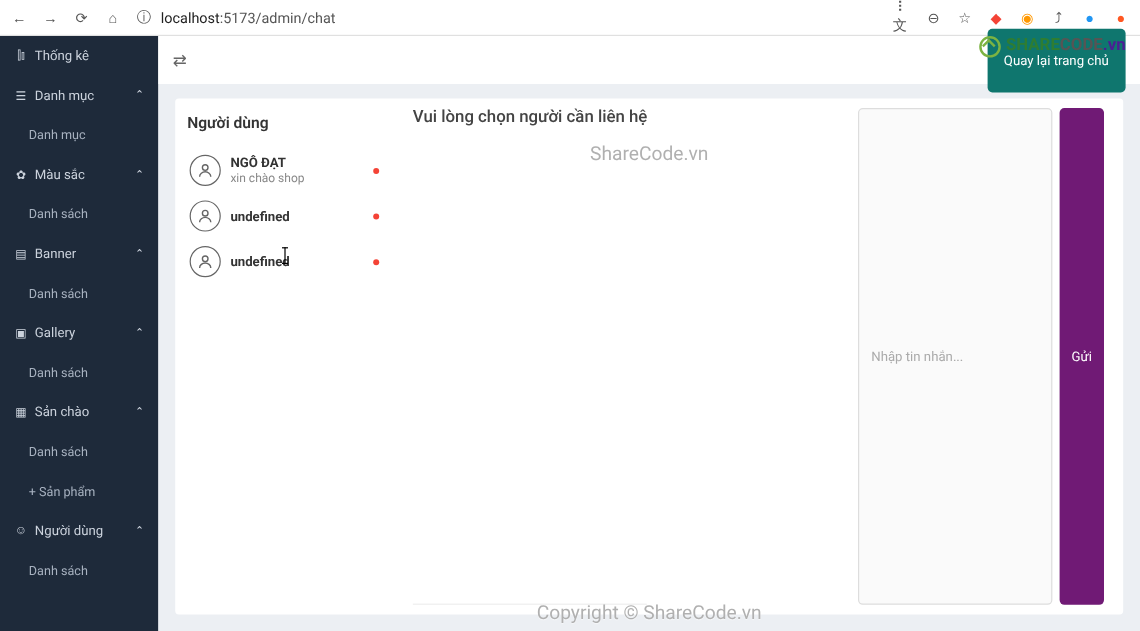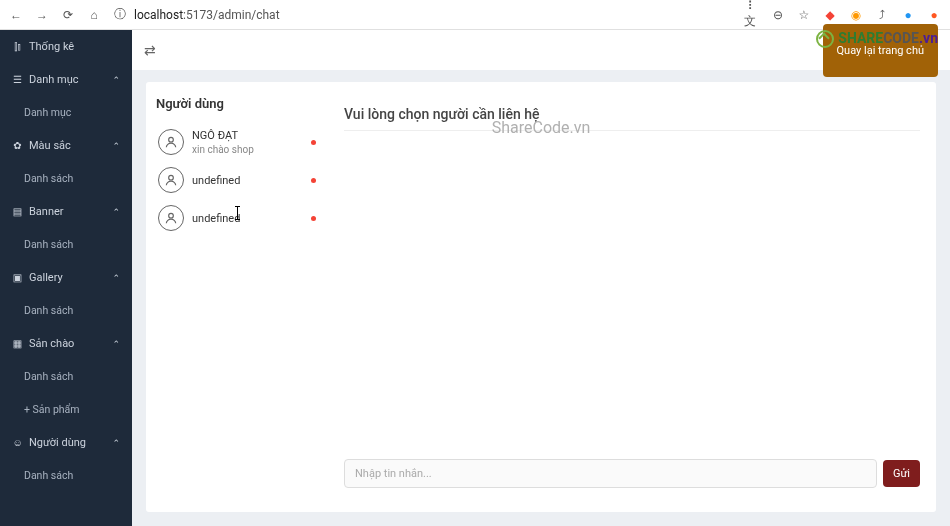--- a/index.html
+++ b/index.html
@@ -19,38 +19,38 @@
 .watermark-top .t3{color:#4c1d95;font-weight:700}
 .app{display:flex;height:496px;position:relative}
 .sidebar{width:132px;background:#1e2a3a;color:#ccd3dd;font-size:11px;overflow:hidden}
 .side-item{padding:10px 12px;display:flex;align-items:center;gap:6px;cursor:pointer}
 .side-item.sub{padding-left:24px;color:#a8b2c0;font-size:10.5px}
 .side-item .chev{margin-left:auto;font-size:9px}
 .side-item .mi{width:11px;text-align:center;font-size:10px}
 .main{flex:1;background:#eceff3;display:flex;flex-direction:column;position:relative}
 .topbar{height:40px;background:#fff;display:flex;align-items:center;padding:0 12px;margin:0 0 12px 0}
 .topbar .menu-toggle{font-size:14px;color:#666;cursor:pointer}
-.topbar .back-btn{margin-left:auto;background:#a16207;color:#fff;border:none;padding:20px 14px;border-radius:4px;font-size:11px;cursor:pointer}
+.topbar .back-btn{margin-left:auto;background:#0f766e;color:#fff;border:none;padding:20px 14px;border-radius:4px;font-size:11px;cursor:pointer}
 .content{flex:1;margin:0 14px 14px 14px;background:#fff;border-radius:3px;display:flex;overflow:hidden}
 .userlist{width:182px;padding:14px 10px}
 .userlist h3{font-size:13px;color:#333;font-weight:600;margin-bottom:12px}
 .user-item{display:flex;align-items:center;gap:8px;padding:6px 2px;cursor:pointer;position:relative}
 .user-item .avatar{width:26px;height:26px;border:1.5px solid #666;border-radius:50%;display:flex;align-items:center;justify-content:center}
 .user-item .avatar svg{width:14px;height:14px}
 .user-item .info{flex:1;min-width:0}
-.user-item .name{font-size:11px;color:#333;font-weight:400}
+.user-item .name{font-size:11px;color:#333;font-weight:700}
 .user-item .preview{font-size:10px;color:#888;margin-top:2px}
 .user-item .status-dot{width:5px;height:5px;background:#f44336;border-radius:50%}
-.chat{flex:1;display:flex;flex-direction:column;padding:24px 16px}
+.chat{flex:1;display:flex;flex-direction:row;padding:8px 16px}
 .chat-title{font-size:14px;color:#444;font-weight:500;padding-bottom:8px;border-bottom:1px solid #eee}
 .chat-body{flex:1}
-.chat-input-row{display:flex;gap:6px;align-items:center}
+.chat-input-row{display:flex;gap:6px;}
 .chat-input{flex:1;border:1px solid #ddd;border-radius:4px;padding:7px 10px;font-size:11px;color:#333;background:#fafafa}
 .chat-input::placeholder{color:#aaa}
-.send-btn{background:#7f1d1d;color:#fff;border:none;padding:7px 10px;border-radius:4px;font-size:11px;cursor:pointer}
+.send-btn{background:#701a75;color:#fff;border:none;padding:7px 10px;border-radius:4px;font-size:11px;cursor:pointer}
 .wm-center{position:absolute;left:50%;transform:translateX(-50%);color:#b0b0b0;font-size:16px;z-index:40;pointer-events:none;text-shadow:0 1px 1px rgba(255,255,255,.6)}
 .wm1{top:88px}
 .wm2{bottom:6px}
 .cursor-ibeam{position:absolute;top:176px;left:237px;width:1px;height:14px;background:#000;z-index:60}
 .cursor-ibeam::before,.cursor-ibeam::after{content:"";position:absolute;left:-2px;width:5px;height:1px;background:#000}
 .cursor-ibeam::before{top:0}.cursor-ibeam::after{bottom:0}
 </style>
 </head>
 <body>
 
@@ -195,16 +195,17 @@
       <div class="chat">
         <div class="chat-title">Vui lòng chọn người cần liên hệ</div>
         <div class="chat-body"></div>
         <div class="chat-input-row">
           <input class="chat-input" placeholder="Nhập tin nhắn..." style="">
           <button class="send-btn">Gửi</button>
         </div>
       </div>
     </div>
 
+    <div class="wm-center wm2">Copyright © ShareCode.vn</div>
   </div>
 
   <div class="cursor-ibeam"></div>
 </div>
 
 </body></html>

